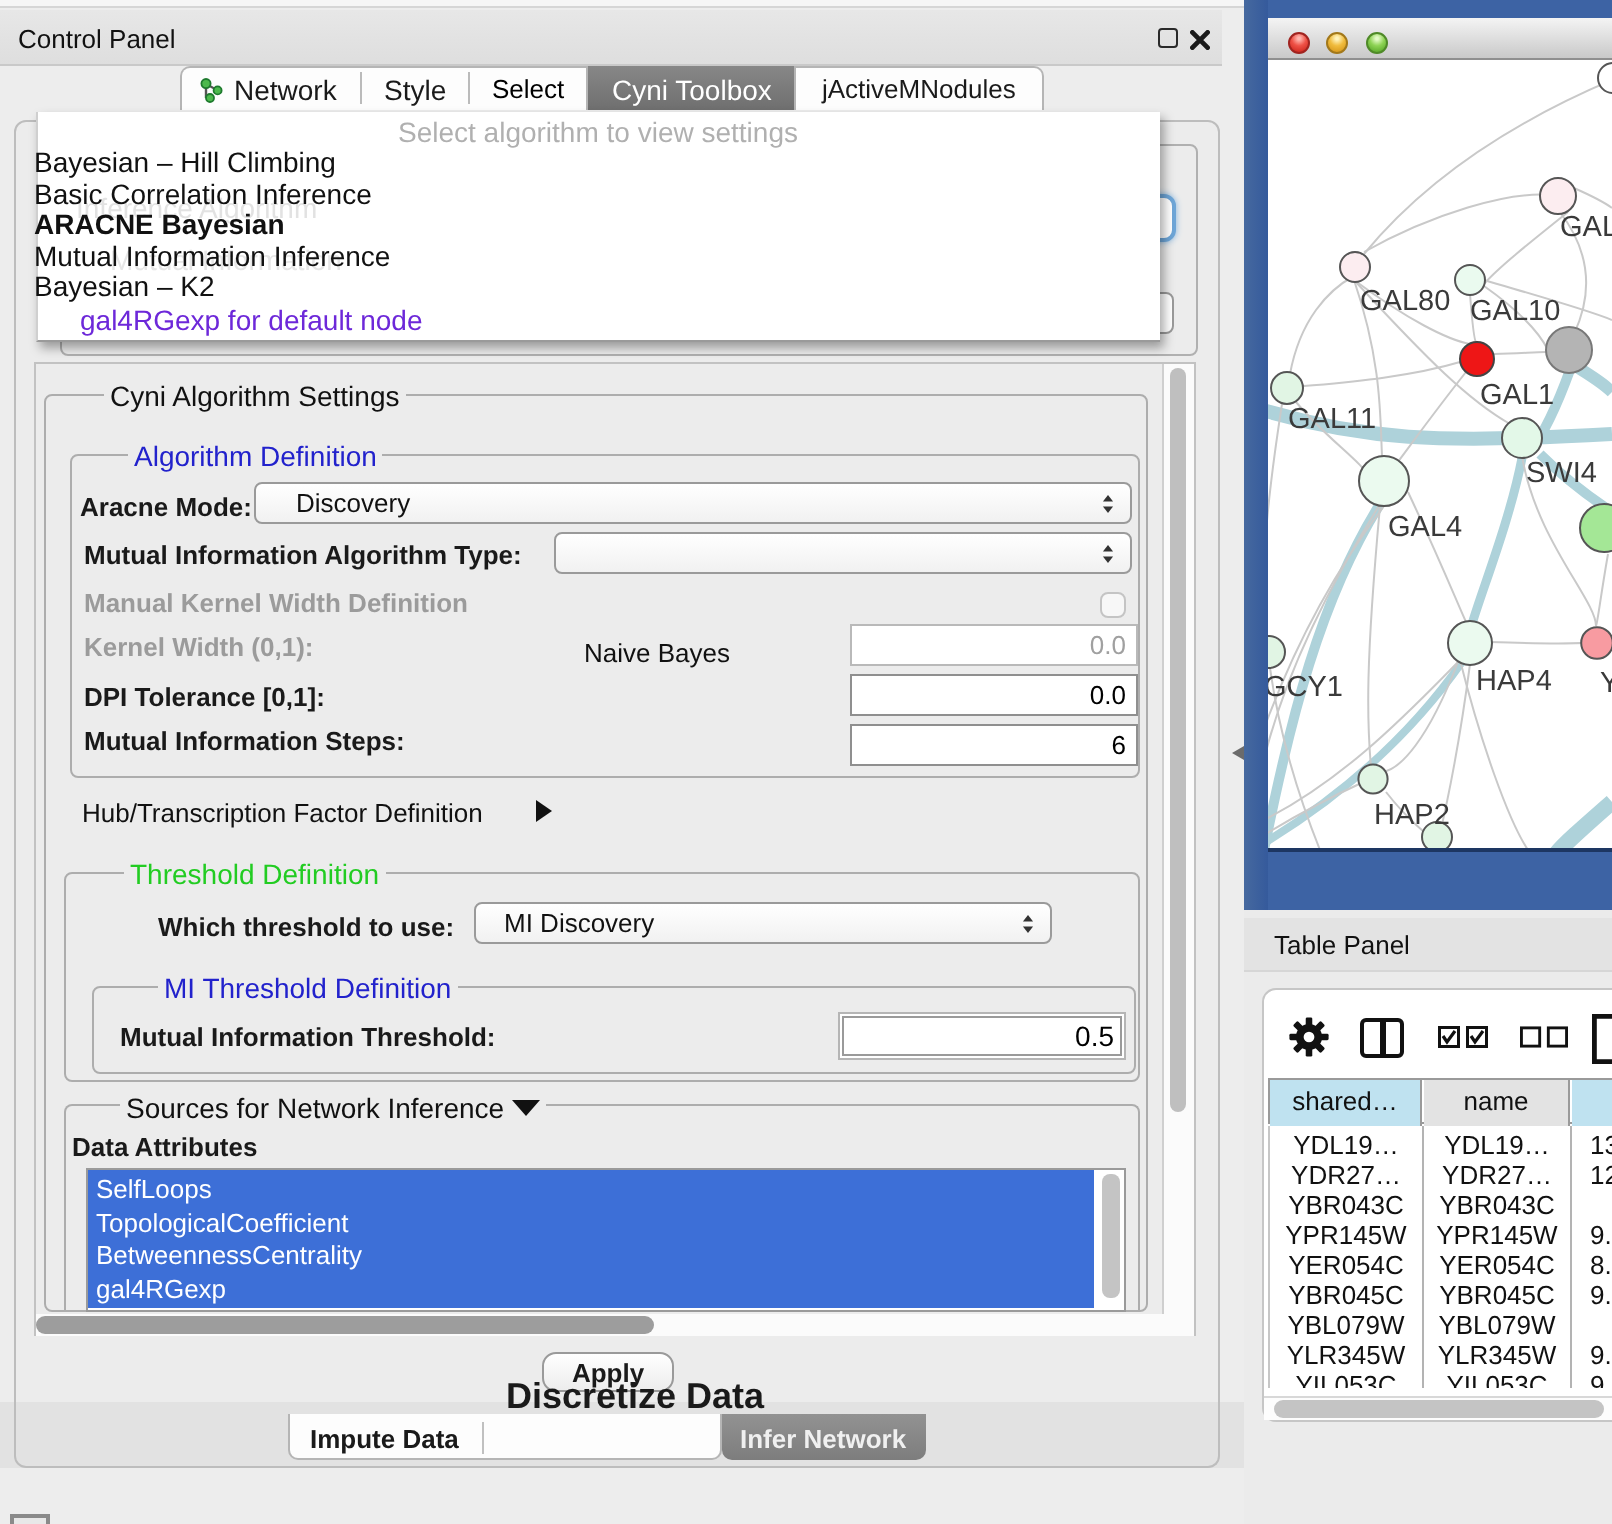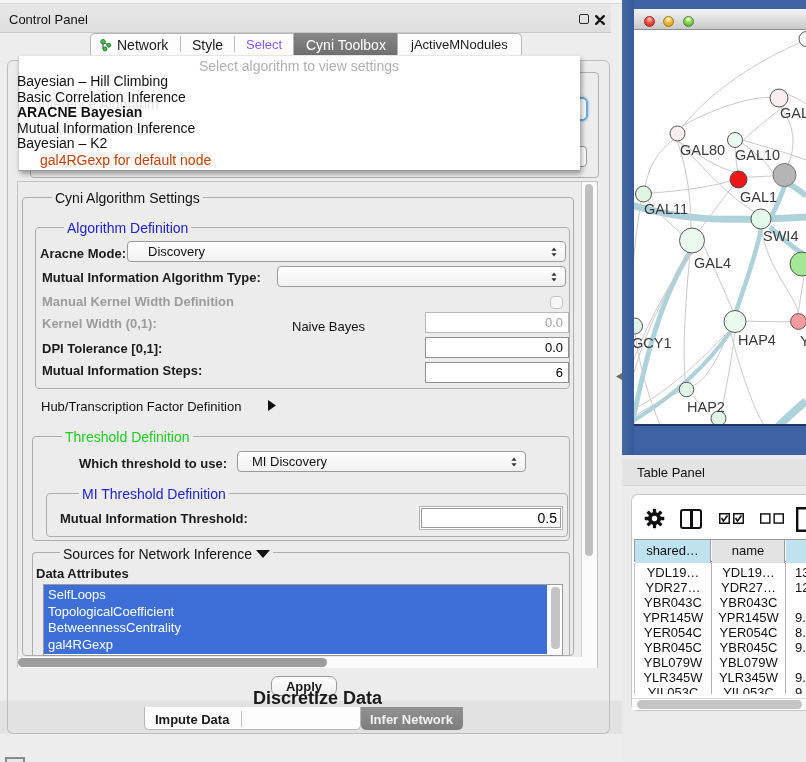--- a/index.html
+++ b/index.html
@@ -28,21 +28,21 @@
 <div class="abs" style="left:7px;top:60px;width:603px;height:674px;border:1px solid #bdbdbd;border-radius:6px;background:#ececec;"></div>
 
 <div id="tabbar" class="abs" style="left:90px;top:33px;width:432px;height:22px;">
   <div class="abs" style="left:0;top:0;width:204px;height:22px;background:#fdfdfd;border:1px solid #b5b5b5;border-bottom:none;border-radius:5px 0 0 0;"></div>
   <div class="abs" style="left:204px;top:0;width:103px;height:22px;background:linear-gradient(#878787,#6f6f6f);"></div>
   <div class="abs" style="left:307px;top:0;width:125px;height:22px;background:#fdfdfd;border:1px solid #b5b5b5;border-bottom:none;border-radius:0 5px 0 0;"></div>
   <div class="abs" style="left:90px;top:3px;width:1px;height:16px;background:#bbb;"></div>
   <div class="abs" style="left:144px;top:3px;width:1px;height:16px;background:#bbb;"></div>
   <div class="abs" style="left:27px;top:4px;font-size:14px;color:#1a1a1a;white-space:nowrap;">Network</div>
   <div class="abs" style="left:102px;top:4px;font-size:14px;color:#1a1a1a;white-space:nowrap;">Style</div>
-  <div class="abs" style="left:156px;top:4px;font-size:13px;color:#8b5cf6;white-space:nowrap;">Select</div>
+  <div class="abs" style="left:156px;top:4px;font-size:13px;color:#000000;white-space:nowrap;">Select</div>
   <div class="abs" style="left:216px;top:4px;font-size:14px;color:#fff;white-space:nowrap;">Cyni Toolbox</div>
   <div class="abs" style="left:321px;top:4px;font-size:13px;color:#1a1a1a;white-space:nowrap;">jActiveMNodules</div>
   <svg class="abs" style="left:10px;top:6px;" width="12" height="13" viewBox="0 0 12 13">
     <line x1="3" y1="3" x2="3" y2="10" stroke="#555" stroke-width="1.2"></line>
     <line x1="3" y1="3" x2="8.5" y2="6" stroke="#555" stroke-width="1"></line>
     <circle cx="3" cy="2.8" r="2.3" fill="#4cb94c" stroke="#1e7a2e" stroke-width="0.9"></circle>
     <circle cx="5" cy="10" r="2" fill="#4cb94c" stroke="#1e7a2e" stroke-width="0.9"></circle>
     <circle cx="8.8" cy="6.2" r="2" fill="#4cb94c" stroke="#1e7a2e" stroke-width="0.9"></circle>
   </svg>
 </div>
@@ -135,21 +135,21 @@
 <div class="abs" style="left:241px;top:711px;width:1px;height:16px;background:#c0c0c0;"></div>
 <div class="abs" style="left:155px;top:712px;font-size:13px;font-weight:bold;color:#1a1a1a;">Impute Data</div>
 <div class="abs" style="left:253px;top:688px;font-size:18px;font-weight:bold;color:#1a1a1a;text-align:right;">Discretize Data</div>
 <div class="abs" style="left:370px;top:712px;font-size:13px;font-weight:bold;color:#f0f0f0;">Infer Network</div>
 
 <div class="abs" style="left:5px;top:757px;width:20px;height:14px;border:2px solid #8a8a8a;background:#e8e8e8;"></div>
 
 <div class="abs" style="left:18px;top:56px;width:562px;height:115px;background:#fff;border-left:1px solid #cfcfcf;border-bottom:1px solid #9a9a9a;box-shadow:2px 3px 5px rgba(0,0,0,0.35);"></div>
 <div class="abs" style="left:38px;top:96px;font-size:14px;color:#e2e2e2;">Inference Algorithm</div>
 <div class="abs" style="left:55px;top:122px;font-size:14px;color:#e6e6e6;">Mutual Information</div>
-<div class="abs" style="left:40px;top:152px;font-size:14px;color:#c2410c;">gal4RGexp for default node</div>
+<div class="abs" style="left:40px;top:152px;font-size:14px;color:#6d28d9;">gal4RGexp for default node</div>
 <div class="abs" style="left:18px;top:58px;width:562px;text-align:center;font-size:14px;color:#b0b0b0;">Select algorithm to view settings</div>
 <div class="abs" style="left:16px;top:74px;width:564px;font-size:14px;color:#111;line-height:15.6px;">
   <div style="padding-left:1px;">Bayesian – Hill Climbing</div>
   <div style="padding-left:1px;">Basic Correlation Inference</div>
   <div style="padding-left:1px;font-weight:bold;">ARACNE Bayesian</div>
   <div style="padding-left:1px;">Mutual Information Inference</div>
   <div style="padding-left:1px;">Bayesian – K2</div>
 </div>
 
 <svg class="abs" style="left:616px;top:373px;" width="6" height="7" viewBox="0 0 6 7">

